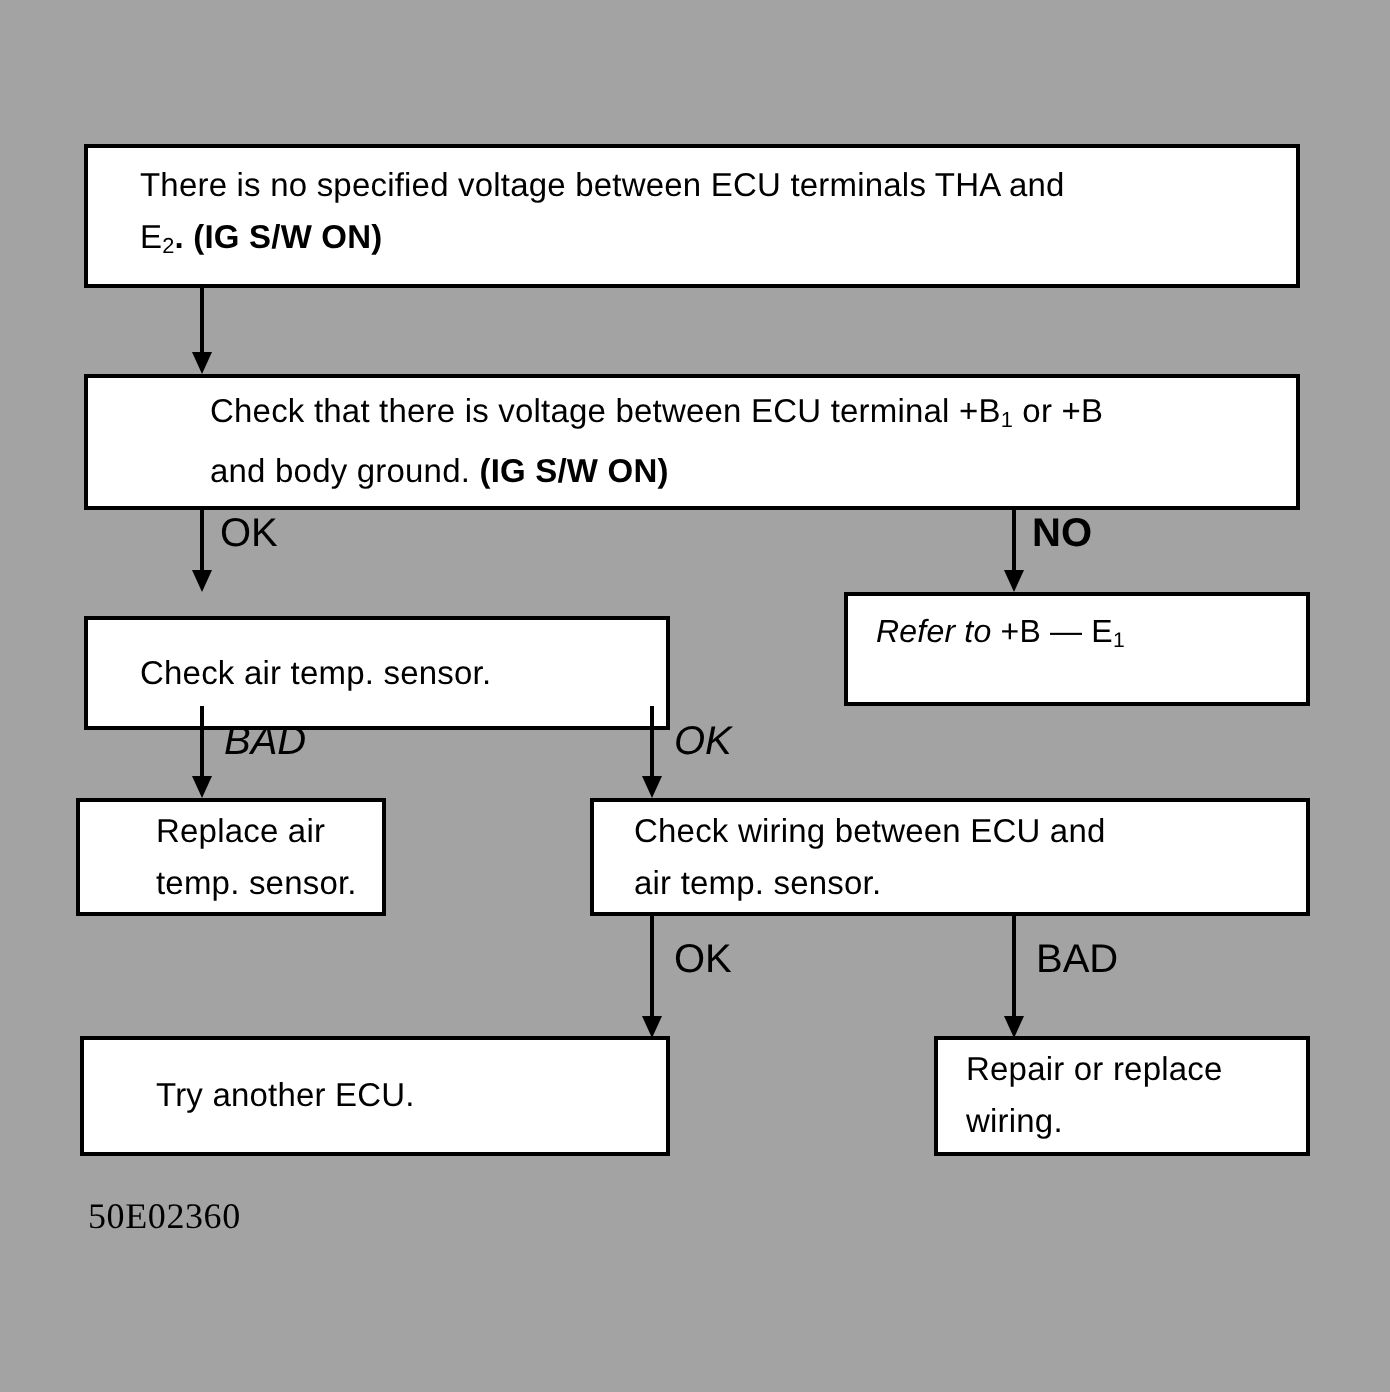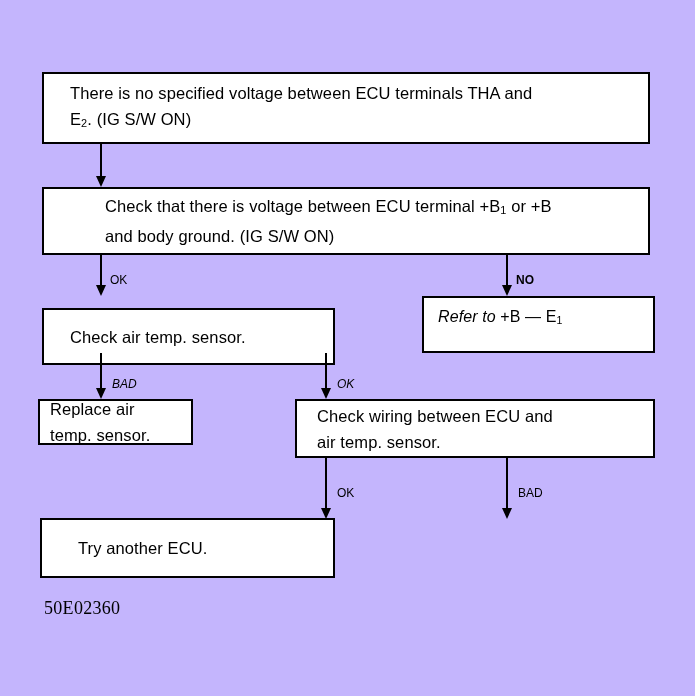--- a/index.html
+++ b/index.html
@@ -4,21 +4,21 @@
 <style>
   html, body {
     margin: 0;
     padding: 0;
     background: #ffffff;
   }
   #page {
     position: relative;
     width: 695px;
     height: 696px;
-    background: #c4b5fd;
+    background: #a3a3a3;
     overflow: hidden;
     font-family: "Liberation Sans", sans-serif;
     color: #000000;
   }
 
   
   .node {
     position: absolute;
     box-sizing: border-box;
     border: 2px solid #000000;
@@ -41,57 +41,56 @@
 
   #node-check-voltage{ left: 42px;  top: 187px; width: 608px; height: 68px; }
   #node-check-voltage .txt{ padding: 0 0 0 26px; margin-left: 35px; }
 
   #node-check-sensor { left: 42px;  top: 308px; width: 293px; height: 57px; }
   #node-check-sensor .txt { padding: 0 0 0 26px; }
 
   #node-refer        { left: 422px; top: 296px; width: 233px; height: 57px; }
   #node-refer .txt        { padding: 0 0 11px 14px; font-size: 16px; line-height: 25px; }
 
-  #node-replace      { left: 38px;  top: 399px; width: 155px; height: 46px; }
+  #node-replace      { left: 38px;  top: 399px; width: 155px; height: 59px; padding-left: 28px; }
   #node-replace .txt      { padding: 0 0 0 10px; }
 
   #node-check-wiring { left: 295px; top: 399px; width: 360px; height: 59px; }
   #node-check-wiring .txt { padding: 0 0 0 20px; }
 
   #node-try-ecu      { left: 40px;  top: 518px; width: 295px; height: 60px; }
   #node-try-ecu .txt      { padding: 0 0 0 36px; }
 
   #node-repair       { left: 467px; top: 518px; width: 188px; height: 60px; }
   #node-repair .txt       { padding: 0 0 0 14px; }
 
   
-  .b { font-weight: normal; }
+  .b { font-weight: bold; }
   .it { font-style: italic; }
   sub { font-size: 0.66em; vertical-align: -0.22em; }
 
   
   .conn {
     position: absolute;
     background: #000000;
   }
   .vline { width: 2px; }
   .arrowhead {
     position: absolute;
     width: 0;
     height: 0;
     border-left: 5px solid transparent;
     border-right: 5px solid transparent;
     border-top: 11px solid #000000;
   }
   .edge-label {
     position: absolute;
-    font-size: 12px;
+    font-size: 20px;
     line-height: 18px;
     white-space: nowrap;
-    margin-top: 13px;
   }
 
   
   #caption {
     position: absolute;
     left: 44px;
     top: 598px;
     font-family: "Liberation Serif", serif;
     font-size: 18px;
     letter-spacing: 0.3px;
@@ -125,20 +124,24 @@
 
   <div class="node" id="node-try-ecu">
     <span class="txt">Try another ECU.</span>
   </div>
 
   <div class="node" id="node-check-wiring">
     <span class="txt">Check wiring between ECU and
 air temp. sensor.</span>
   </div>
 
+  <div class="node" id="node-repair">
+    <span class="txt">Repair or replace
+wiring.</span>
+  </div>
 
   <div class="conn vline" style="left:100px; top:144px; height:34px;"></div>
   <div class="arrowhead" style="left:96px; top:176px;"></div>
 
   <div class="conn vline" style="left:100px; top:255px; height:32px;"></div>
   <div class="arrowhead" style="left:96px; top:285px;"></div>
   <div class="edge-label" style="left:110px; top:258px;">OK</div>
 
   <div class="conn vline" style="left:506px; top:255px; height:32px;"></div>
   <div class="arrowhead" style="left:502px; top:285px;"></div>

